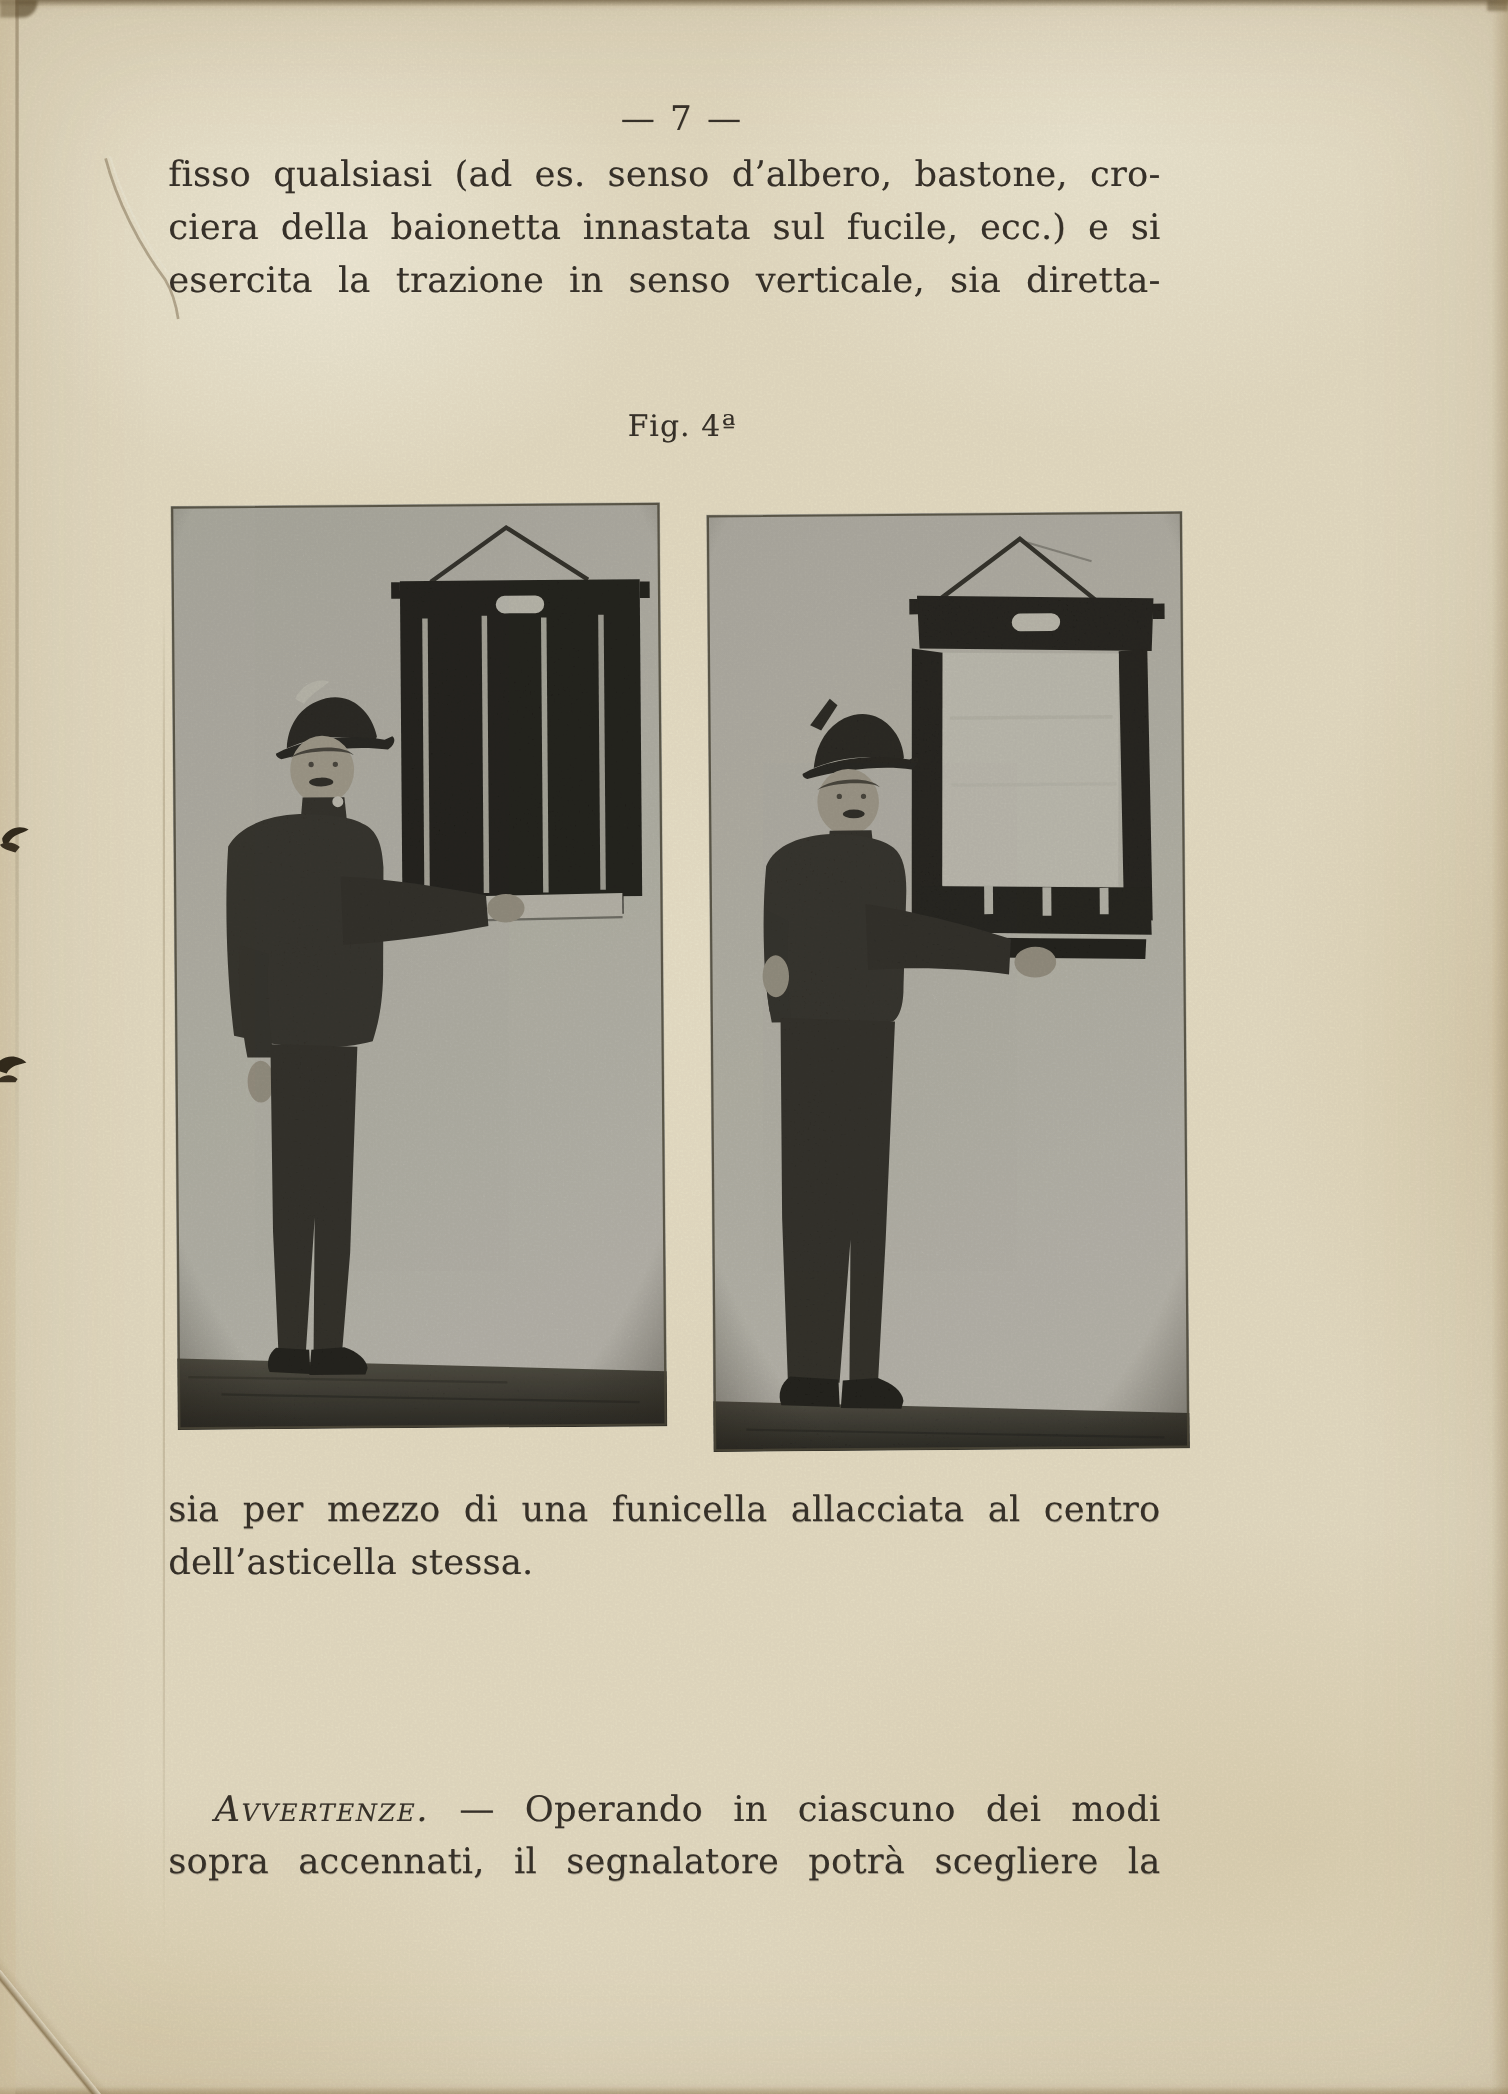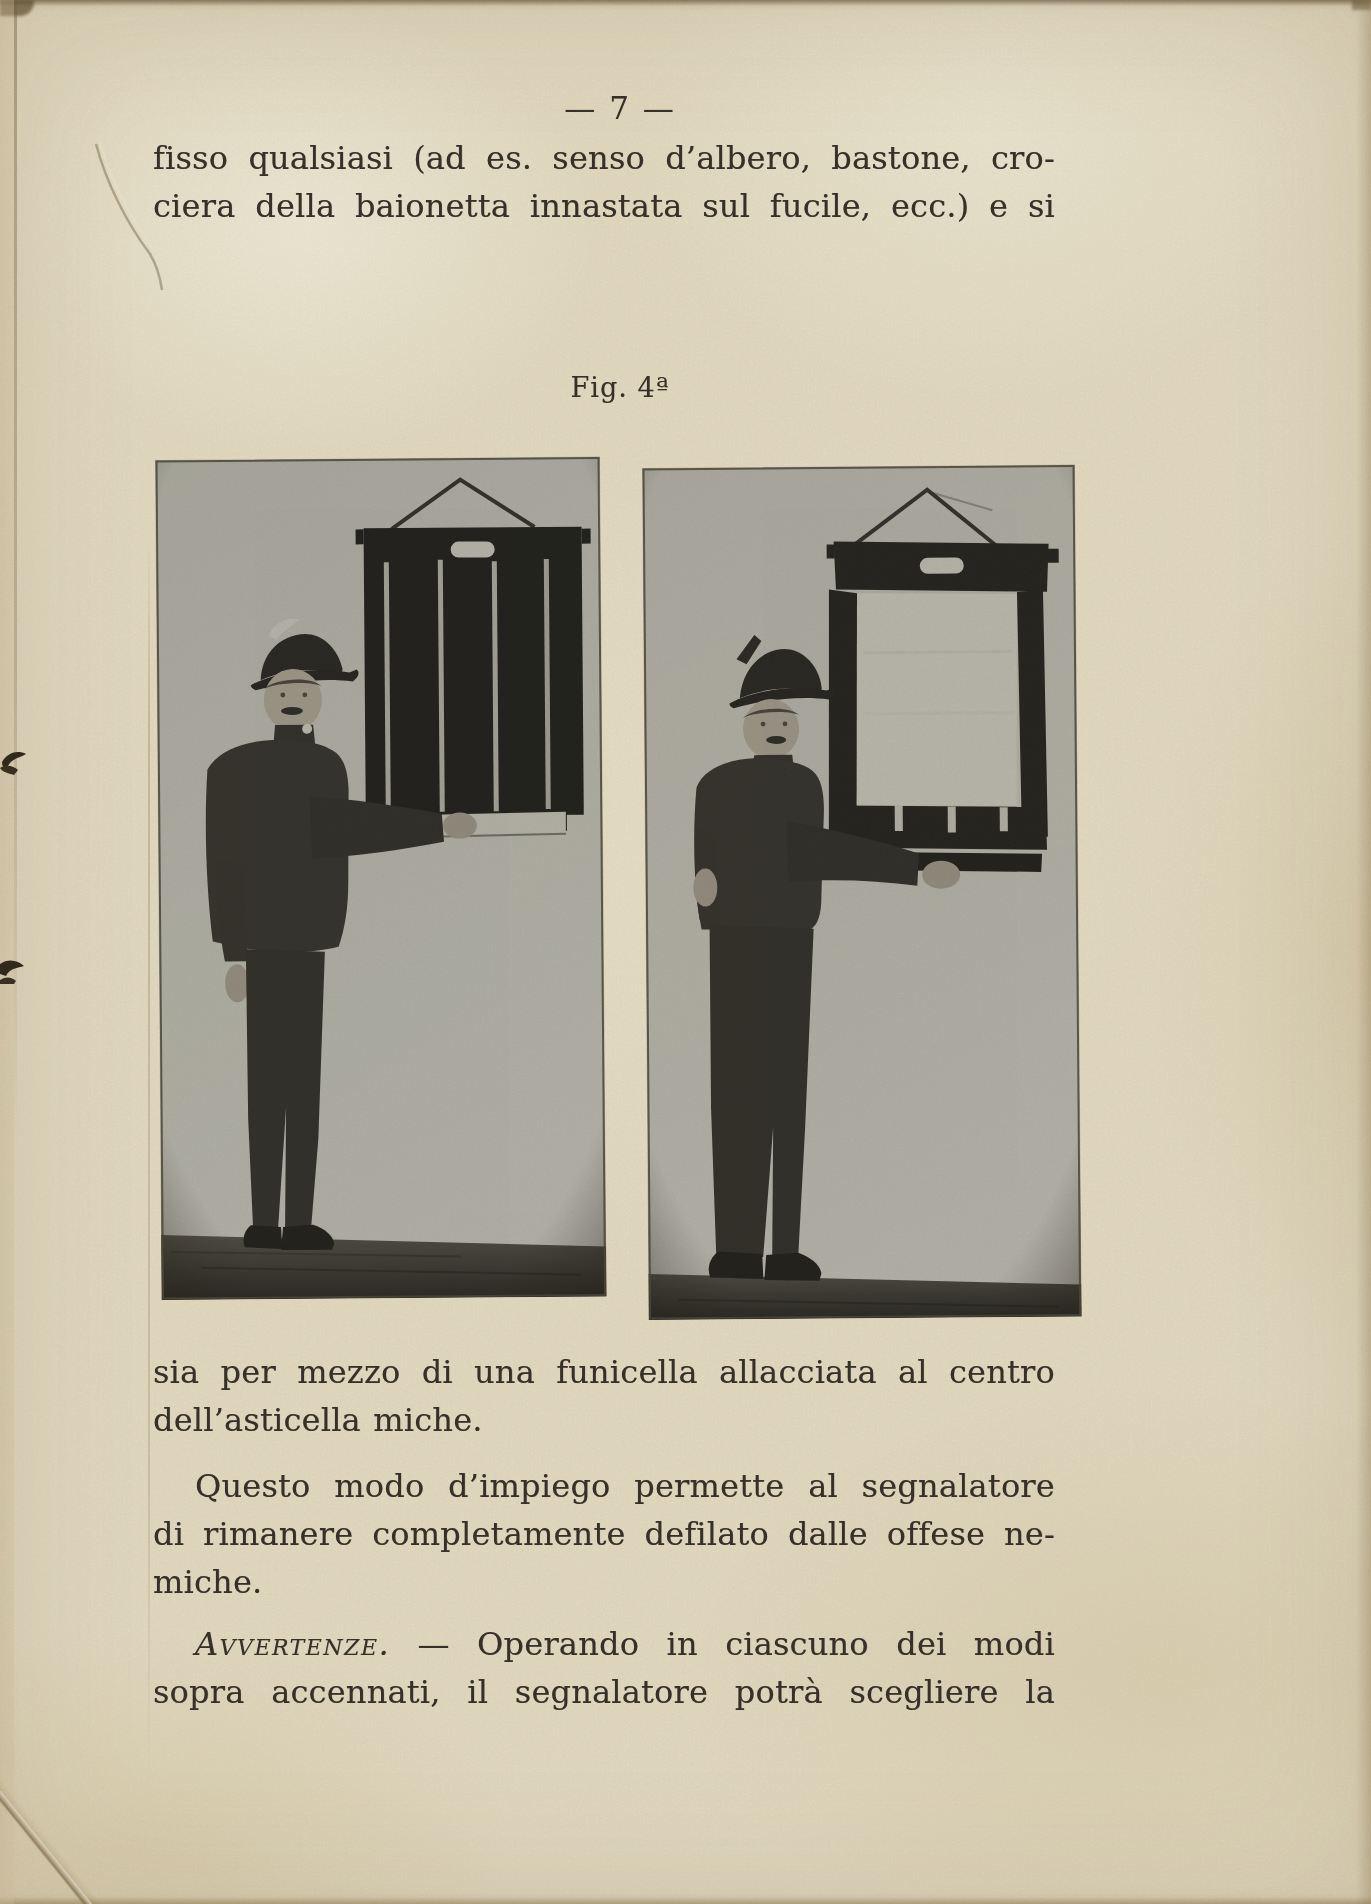--- a/index.html
+++ b/index.html
@@ -80,20 +80,21 @@
 
 <div class="page" style="background: rgb(232, 223, 197); color: rgb(56, 50, 42);">
 
   <div class="vignette"></div>
 
   <div class="centerline pagenum">— 7 —</div>
 
   <div class="tblock" style="top:134px">
     <div class="tline j">fisso qualsiasi (ad es. senso d’albero, bastone, cro-</div>
     <div class="tline j">ciera della baionetta innastata sul fucile, ecc.) e si</div>
+    <div class="tline j">esercita la trazione in senso verticale, sia diretta-</div>
   </div>
 
   <div class="centerline figcap">Fig. 4ª</div>
 
   <div class="photo" id="photoL">
   <svg width="445" height="840" viewBox="0 0 445 840" xmlns="http://www.w3.org/2000/svg">
     <defs>
       <linearGradient id="bgA" x1="0" y1="0" x2="0.3" y2="1">
         <stop offset="0" stop-color="#c6c3b7"></stop>
             <stop offset=".55" stop-color="#cccabe"></stop>
@@ -242,28 +243,23 @@
 
     <rect x="0" y="0" width="433" height="852" filter="url(#grBw)" opacity=".10"></rect>
     <rect x="0" y="0" width="433" height="852" filter="url(#grB)" opacity=".14"></rect>
     <rect x="0" y="0" width="433" height="852" fill="url(#vigB)"></rect>
     <rect x="1.5" y="1.5" width="430" height="849" fill="none" stroke="#4e4939" stroke-width="2" opacity=".85"></rect>
   </svg>
   </div>
 
   <div class="tblock" style="top:1348px">
     <div class="tline j">sia per mezzo di una funicella allacciata al centro</div>
-    <div class="tline">dell’asticella miche.</div>
-  </div>
-
-  <div class="tblock" style="top:1462px">
-    <div class="tline j indent">Questo modo d’impiego permette al segnalatore</div>
-    <div class="tline j">di rimanere completamente defilato dalle offese ne-</div>
-    <div class="tline">miche.</div>
-  </div>
+    <div class="tline">dell’asticella stessa.</div>
+  </div>
+
 
   <div class="tblock" style="top:1620px">
     <div class="tline j indent"><span class="sc">Avvertenze.</span><span> — Operando in ciascuno dei modi</span></div>
     <div class="tline j">sopra accennati, il segnalatore potrà scegliere la</div>
   </div>
 
   <div class="artifact edge-top"></div>
   <div class="artifact corner-tl"></div>
   <div class="artifact corner-tr"></div>
   <div class="artifact edge-right"></div>

